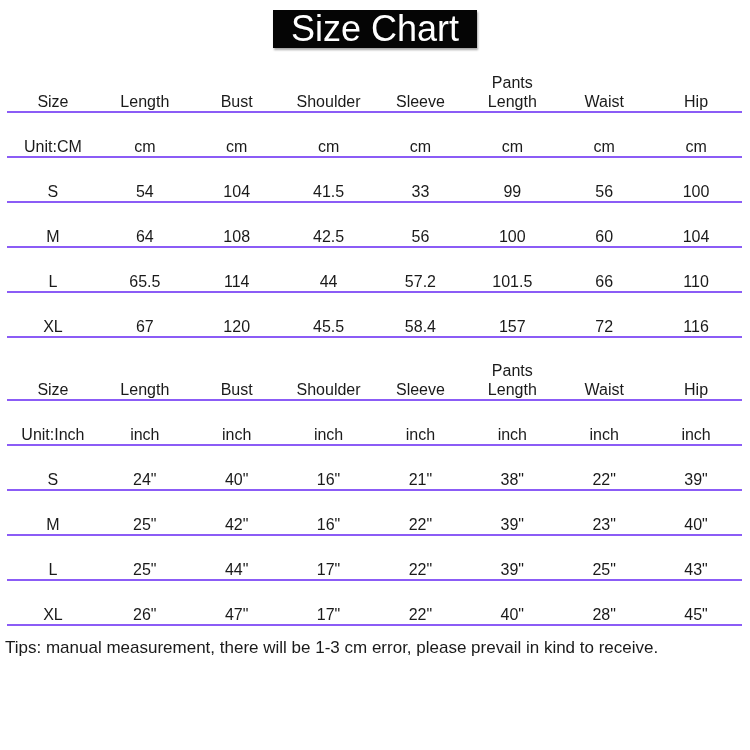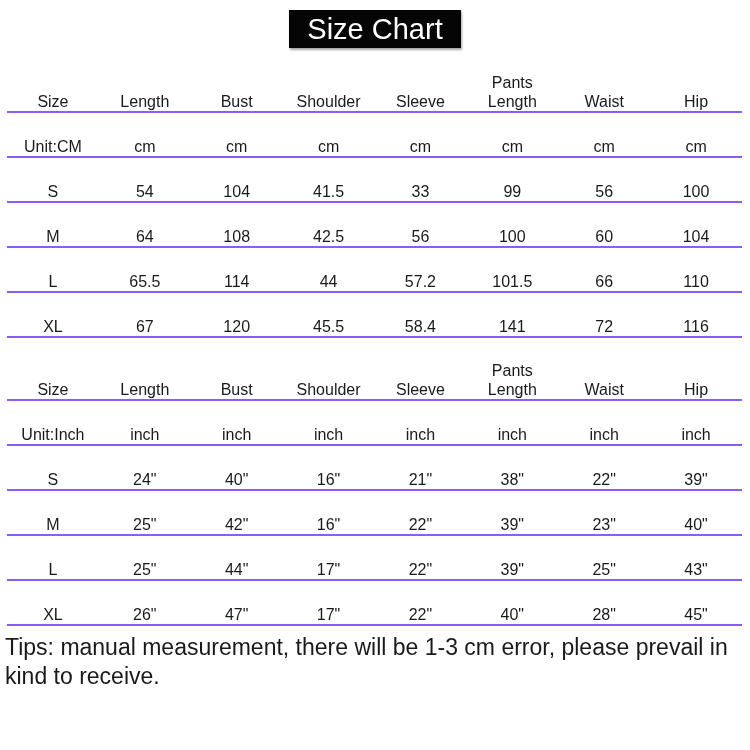--- a/index.html
+++ b/index.html
@@ -12,21 +12,21 @@
     overflow: hidden;
     box-sizing: border-box;
   }
   .banner-wrap { text-align: center; }
   .banner-wrap.first { padding-top: 10px; }
   .banner-wrap.second { padding-top: 17px; }
   .banner {
     display: inline-block;
     background: #050505;
     color: #ffffff;
-    font-size: 29px;
+    font-size: 36px;
     line-height: 32px;
     padding: 3px 18px;
     box-shadow: 1px 2px 2px rgba(0,0,0,0.35);
   }
   .size-table {
     margin-left: 7px;
     margin-right: 8px;
   }
   .row {
     display: flex;
@@ -40,21 +40,21 @@
   .cell {
     flex: 1 1 0;
     text-align: center;
     font-size: 16px;
     line-height: 19px;
   }
   .row.hdr .cell span { white-space: pre-line; }
   .row.body .cell span { white-space: nowrap; }
   .footer {
     padding: 7px 0 0 5px;
-    font-size: 23px;
+    font-size: 17px;
     line-height: 29px;
   }
   .footer p { margin: 0; }
 </style>
 </head>
 <body>
 
 <div class="page">
 
   <div class="banner-wrap first">
@@ -114,21 +114,21 @@
         <div class="cell"><span>101.5</span></div>
         <div class="cell"><span>66</span></div>
         <div class="cell"><span>110</span></div>
       </div>
       <div class="row body">
         <div class="cell"><span>XL</span></div>
         <div class="cell"><span>67</span></div>
         <div class="cell"><span>120</span></div>
         <div class="cell"><span>45.5</span></div>
         <div class="cell"><span>58.4</span></div>
-        <div class="cell"><span>141</span></div>
+        <div class="cell"><span>157</span></div>
         <div class="cell"><span>72</span></div>
         <div class="cell"><span>116</span></div>
       </div>
     </div>
 
 
   <div class="size-table">
       <div class="row hdr hdr-inch">
         <div class="cell"><span>Size</span></div>
         <div class="cell"><span>Length</span></div>

